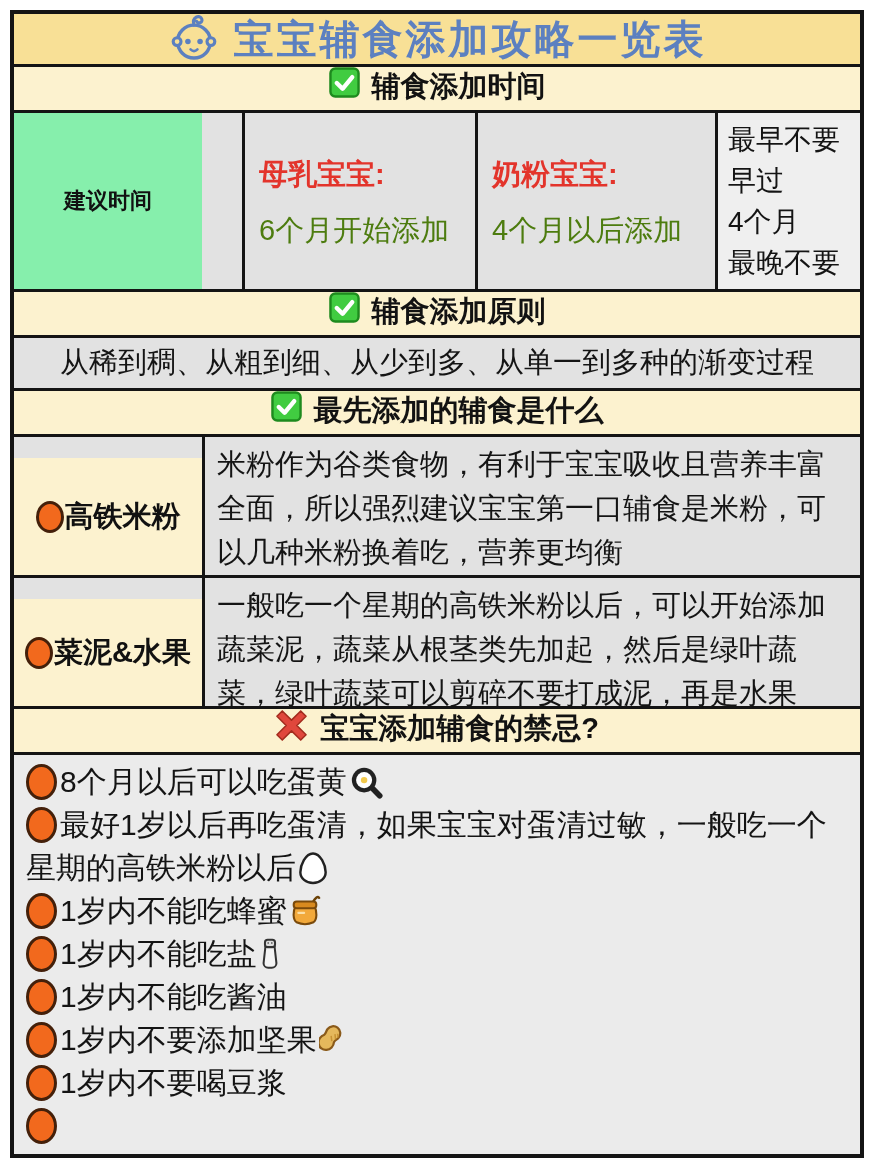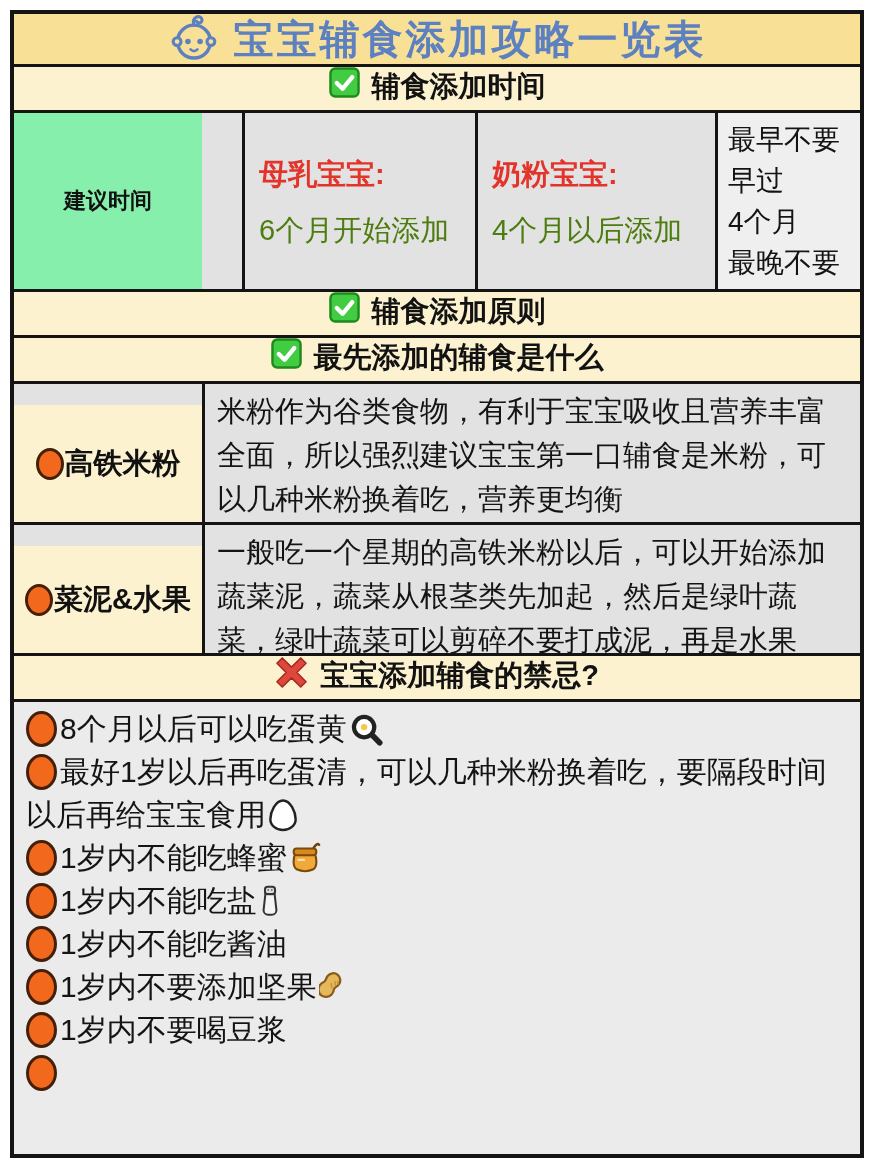--- a/index.html
+++ b/index.html
@@ -147,20 +147,21 @@
   <div class="row sec-header">
     <span class="mini-icon">
       <svg width="31" height="31" viewBox="0 0 32 32">
         <rect x="1.5" y="1.5" width="29" height="29" rx="5" fill="#41CC41" stroke="#1E8A1E" stroke-width="2.5"></rect>
         <path d="M8 16.5 L14 22.5 L24 10.5" stroke="#ffffff" stroke-width="4.5" fill="none" stroke-linecap="round" stroke-linejoin="round"></path>
       </svg>
     </span>
     <span class="sec-title">辅食添加原则</span>
   </div>
 
+  <div class="row principle-row">从稀到稠、从粗到细、从少到多、从单一到多种的渐变过程</div>
 
   <div class="row sec-header">
     <span class="mini-icon">
       <svg width="31" height="31" viewBox="0 0 32 32">
         <rect x="1.5" y="1.5" width="29" height="29" rx="5" fill="#41CC41" stroke="#1E8A1E" stroke-width="2.5"></rect>
         <path d="M8 16.5 L14 22.5 L24 10.5" stroke="#ffffff" stroke-width="4.5" fill="none" stroke-linecap="round" stroke-linejoin="round"></path>
       </svg>
     </span>
     <span class="sec-title">最先添加的辅食是什么</span>
   </div>
@@ -197,21 +198,21 @@
         <svg width="34" height="34" viewBox="0 0 36 36">
           <line x1="25" y1="25" x2="32.5" y2="32.5" stroke="#222222" stroke-width="6" stroke-linecap="round"></line>
           <circle cx="16" cy="16" r="13" fill="#222222"></circle>
           <circle cx="16" cy="16" r="8.5" fill="#ffffff"></circle>
           <circle cx="16" cy="16" r="3.4" fill="#F2C94C"></circle>
         </svg>
       </span>
     </div>
 
     <div class="taboo-item">
-      <span class="dot"></span><span>最好1岁以后再吃蛋清，可以几种米粉换着吃，要隔段时间以后再给宝宝食用</span><span class="emoji-icon">
+      <span class="dot"></span><span>最好1岁以后再吃蛋清，如果宝宝对蛋清过敏，一般吃一个星期的高铁米粉以后</span><span class="emoji-icon">
         <svg width="30" height="34" viewBox="0 0 32 36">
           <path d="M16 2.5 C24 2.5 29.5 15 29.5 22.5 A13.5 11.5 0 0 1 2.5 22.5 C2.5 15 8 2.5 16 2.5 Z" fill="#ffffff" stroke="#222222" stroke-width="2.6"></path>
         </svg>
       </span>
     </div>
 
     <div class="taboo-item">
       <span class="dot"></span><span>1岁内不能吃蜂蜜</span><span class="emoji-icon">
         <svg width="32" height="34" viewBox="0 0 34 36">
           <path d="M25 9 Q30 1 32 4" stroke="#6b4207" stroke-width="2.6" fill="none" stroke-linecap="round"></path>

